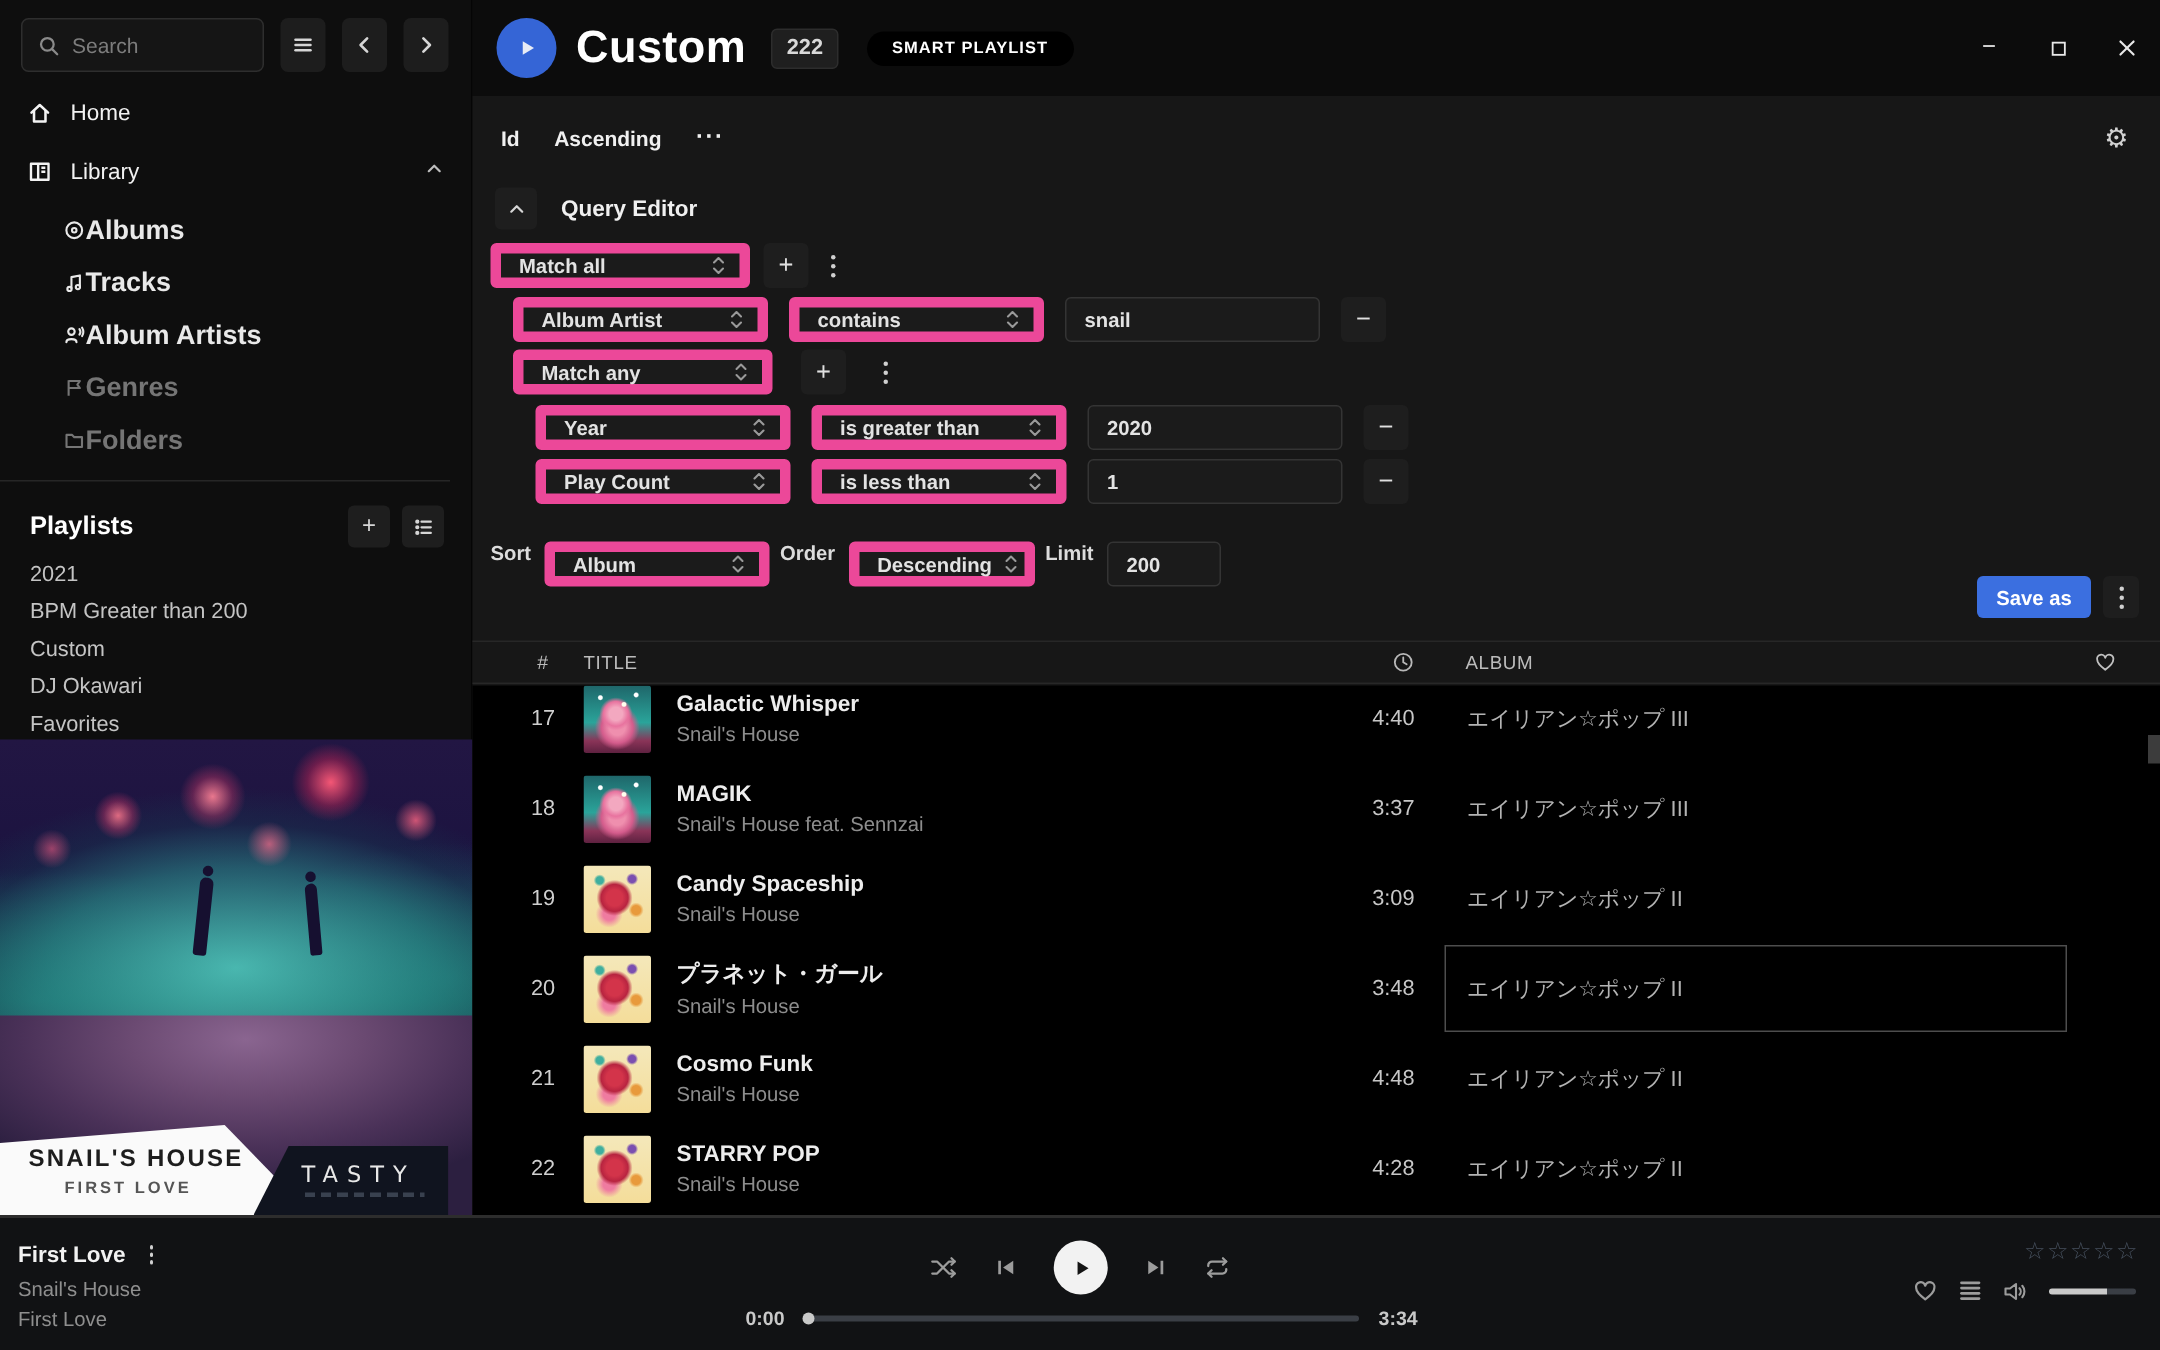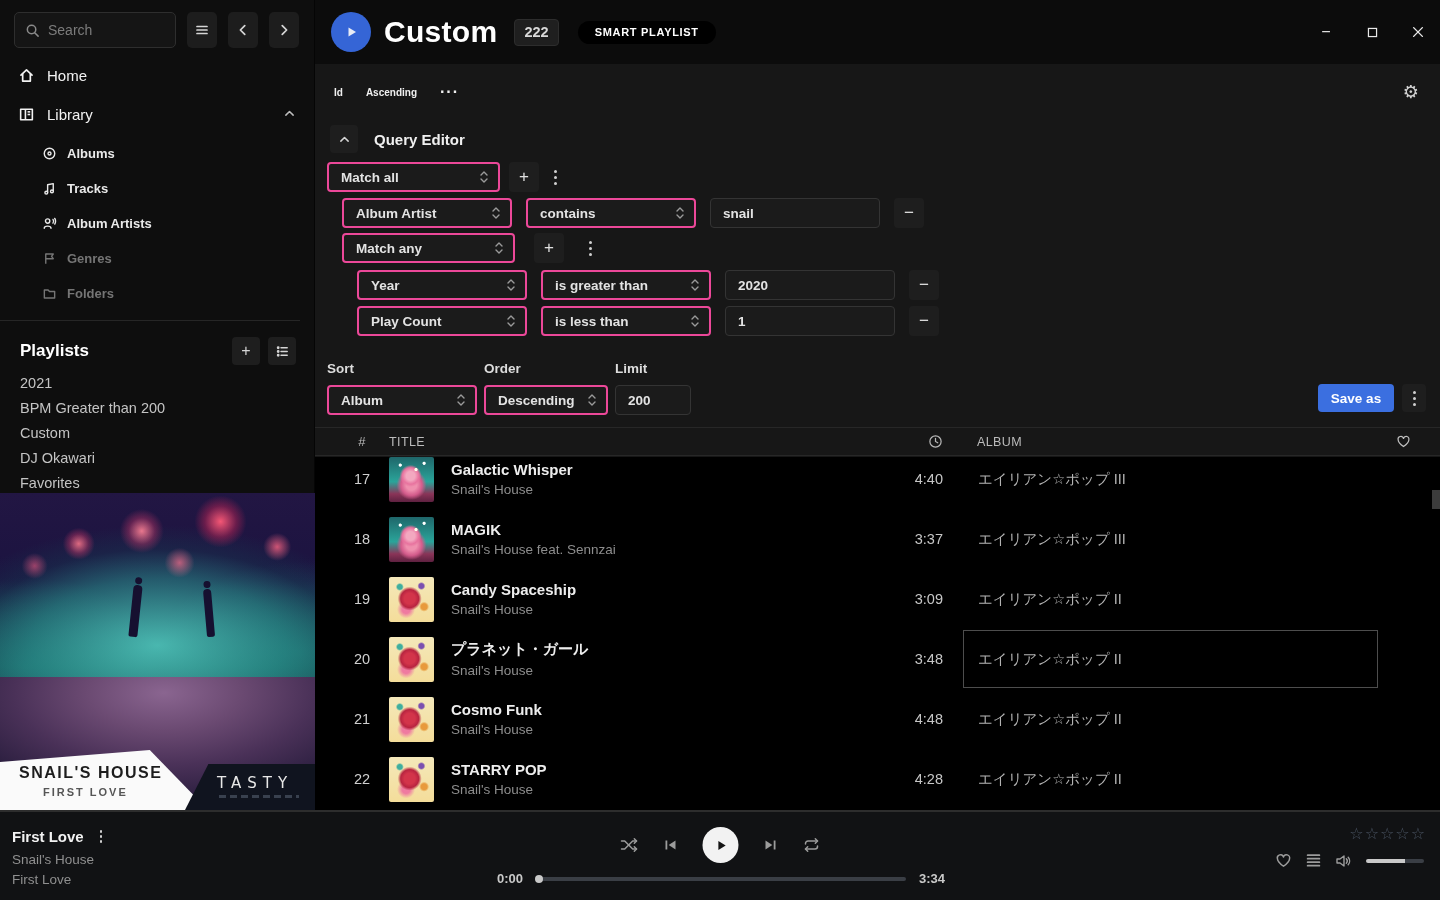--- a/index.html
+++ b/index.html
@@ -10,21 +10,21 @@
   
   .sidebar { position:absolute; left:0; top:0; width:315px; height:810px; background:#0e0e0e; border-right:1px solid #050505; }
   .search-row { position:absolute; top:12px; left:14px; display:flex; gap:11px; }
   .search-box { width:162px; height:36px; background:#151515; border:1px solid #2e2e2e; border-radius:5px; display:flex; align-items:center; gap:8px; padding:0 10px; color:#8a8a8a; }
   .search-box input { flex:1; min-width:0; background:transparent; border:none; outline:none; color:#d8d8d8; font-size:14px; }
   .search-box input::placeholder { color:#7c7c7c; }
   .sq-btn { width:30px; height:36px; background:#1d1d1d; border:none; border-radius:5px; color:#d6d6d6; display:flex; align-items:center; justify-content:center; cursor:pointer; }
   .nav { position:absolute; top:62px; left:0; right:0; }
   .nav-item { display:flex; align-items:center; gap:12px; padding:0 18px; height:26px; margin-bottom:13px; font-weight:400; font-size:15px; color:#f2f2f2; cursor:pointer; }
   .nav-item .caret { margin-left:auto; color:#bdbdbd; }
-  .lib-item { display:flex; align-items:center; gap:10px; padding-left:42px; height:26px; margin-bottom:9px; font-weight:700; font-size:13px; cursor:pointer; }
+  .lib-item { display:flex; align-items:center; padding-left:42px; height:26px; margin-bottom:9px; font-weight:700; font-size:18px; cursor:pointer; }
   .lib-item.bright { color:#e9e9e9; }
   .lib-item.dim { color:#757575; }
   .side-sep { position:absolute; top:320px; left:0; width:300px; height:1px; background:#262626; }
   .pl-head { position:absolute; top:337px; left:20px; right:18px; height:28px; display:flex; align-items:center; }
   .pl-title { font-size:17px; font-weight:800; color:#ffffff; }
   .pl-btn { width:28px; height:28px; margin-left:8px; background:#1e1e1e; border:none; border-radius:4px; color:#d6d6d6; font-size:16px; display:flex; align-items:center; justify-content:center; cursor:pointer; }
   .pl-btn:first-of-type { margin-left:auto; }
   .pl-list { position:absolute; top:371px; left:20px; right:10px; list-style:none; }
   .pl-list li { height:25px; line-height:25px; font-size:14.5px; color:#c4c4c4; cursor:pointer; white-space:nowrap; }
 
@@ -44,60 +44,60 @@
   .art .rocks { position:absolute; left:0; bottom:0; width:100%; height:42%;
     background: radial-gradient(ellipse 70% 80% at 52% 12%, #8a6590 0%, #6b4a72 35%, #4a3158 68%, #2c1f40 100%); }
   .art .fig { position:absolute; width:9px; height:52px; background:#161030; border-radius:4px 4px 2px 2px; }
   .art .fig.f1 { left:131px; top:92px; transform:rotate(6deg); }
   .art .fig.f2 { left:205px; top:96px; width:8px; height:48px; transform:rotate(-5deg); }
   .art .fig::before { content:""; position:absolute; top:-8px; left:1px; width:7px; height:7px; border-radius:50%; background:#161030; }
   .banner-white { position:absolute; left:0; bottom:0; width:208px; height:60px; background:#fafafa;
     clip-path:polygon(0 20%, 72% 0, 100% 100%, 0 100%); padding:14px 0 0 19px; }
   .banner-artist { font-size:16px; font-weight:800; letter-spacing:1.5px; color:#1d1d1d; }
   .banner-title { font-size:11px; font-weight:700; letter-spacing:2px; color:#555; margin-top:4px; margin-left:24px; }
-  .banner-tasty { position:absolute; right:0; bottom:0; width:130px; height:46px; background:#10141f;
+  .banner-tasty { position:absolute; right:16px; bottom:0; width:130px; height:46px; background:#10141f;
     clip-path:polygon(18% 0, 100% 0, 100% 100%, 0 100%); padding:10px 0 0 32px; }
   .tasty-label { font-size:15px; font-weight:400; letter-spacing:6px; color:#e8e8e8; font-family:"DejaVu Sans",sans-serif; }
   .tasty-sub { margin-top:3px; margin-left:2px; width:80px; height:3px;
     background:repeating-linear-gradient(90deg,#39414f 0 7px, transparent 7px 11px); }
 
   
   .titlebar { position:absolute; left:315px; top:0; width:1125px; height:64px; background:#0c0c0c; display:flex; align-items:center; padding-left:16px; }
   .big-play { width:40px; height:40px; border-radius:50%; border:none; background:#3565d6; color:#e8ecf5; display:flex; align-items:center; justify-content:center; cursor:pointer; flex:0 0 auto; }
   .page-title { font-size:30px; font-weight:800; letter-spacing:.3px; color:#fff; margin-left:13px; }
   .count-badge { margin-left:17px; min-width:38px; height:27px; padding:0 9px; background:#1f1f1f; border:1px solid #2d2d2d; border-radius:4px; font-size:14.5px; font-weight:700; color:#d9d9d9; display:flex; align-items:center; justify-content:center; }
   .smart-badge { margin-left:19px; height:23px; padding:0 17px; background:#000; border-radius:12px; font-size:11px; font-weight:700; letter-spacing:.7px; color:#fff; display:flex; align-items:center; }
   .win-controls { margin-left:auto; display:flex; align-items:center; gap:14px; padding-right:6px; }
   .win-btn { width:32px; height:32px; background:transparent; border:none; color:#e9e9e9; font-size:16px; display:flex; align-items:center; justify-content:center; cursor:pointer; }
 
   
   .main { position:absolute; left:315px; top:64px; width:1125px; height:746px; background:#171717; }
   .subheader { position:absolute; top:0; left:0; right:0; height:56px; display:flex; align-items:center; gap:23px; padding:0 21px 0 19px; }
-  .sub-btn { background:none; border:none; color:#f0f0f0; font-weight:700; font-size:10px; cursor:pointer; font-family:inherit; }
+  .sub-btn { background:none; border:none; color:#f0f0f0; font-weight:700; font-size:14px; cursor:pointer; font-family:inherit; }
   .sub-more { letter-spacing:1px; font-size:16px; }
   .gear-btn { margin-left:auto; background:none; border:none; color:#d2d2d2; font-size:18px; cursor:pointer; line-height:1; }
 
   .qe-head { position:absolute; top:61px; left:15px; display:flex; align-items:center; gap:16px; }
   .qe-collapse { width:28px; height:28px; background:#1e1e1e; border:none; border-radius:4px; color:#d6d6d6; display:flex; align-items:center; justify-content:center; cursor:pointer; }
   .qe-title { font-size:15px; font-weight:700; color:#f0f0f0; }
 
   .qrow { position:absolute; display:flex; align-items:center; gap:14px; }
-  .select { height:30px; background:#1b1b1b; border:2px solid #ec4899; border-radius:4px; color:#e3e3e3; font-size:13.5px; font-weight:600; display:flex; align-items:center; justify-content:space-between; padding:0 9px 0 12px; cursor:pointer; }
+  .select { height:30px; background:#1b1b1b; border:7px solid #ec4899; border-radius:4px; color:#e3e3e3; font-size:13.5px; font-weight:600; display:flex; align-items:center; justify-content:space-between; padding:0 9px 0 12px; cursor:pointer; }
   .select .ud { color:#9a9a9a; flex:0 0 auto; margin-left:8px; }
   .qinput { height:30px; background:#1b1b1b; border:1px solid #343434; border-radius:4px; color:#e3e3e3; font-size:13.5px; font-weight:600; padding:0 12px; outline:none; font-family:inherit; }
   .sq30 { width:30px; height:30px; background:#1e1e1e; border:none; border-radius:4px; color:#e0e0e0; font-size:17px; display:flex; align-items:center; justify-content:center; cursor:pointer; }
   .dots-v { display:flex; flex-direction:column; gap:3px; background:none; border:none; cursor:pointer; padding:4px 6px; }
   .dots-v i { width:3px; height:3px; border-radius:50%; background:#d0d0d0; }
 
   .g0h { top:98px; left:12px; }  .g0r0 { top:134px; left:27px; }
   .g1h { top:169px; left:27px; } .g1r0 { top:206px; left:42px; } .g1r1 { top:242px; left:42px; }
   .w173{width:173px;} .w170{width:170px;}
 
   .sort-area { position:absolute; top:297px; left:12px; display:flex; gap:7px; }
-  .fld { display:flex; flex-direction:column; gap:9px; }
+  .fld { display:flex; flex-direction:row; gap:9px; }
   .fld label { font-size:13.5px; font-weight:600; color:#dcdcdc; }
   .w150{width:150px;} .w124{width:124px;} .w76{width:76px;}
   .saveas { position:absolute; top:320px; left:1003px; width:76px; height:28px; background:#3b6fe0; border:none; border-radius:4px; color:#fff; font-size:13.5px; font-weight:700; cursor:pointer; font-family:inherit; }
   .saveas-kebab { position:absolute; top:320px; left:1087px; width:24px; height:28px; background:#1e1e1e; border:none; border-radius:4px; display:flex; align-items:center; justify-content:center; cursor:pointer; }
 
   
   .thead { position:absolute; top:363px; left:0; right:0; height:29px; display:grid; grid-template-columns:54px 1fr 90px 415px 62px; align-items:center; padding-left:20px; border-top:1px solid #272727; border-bottom:1px solid #272727; color:#bcbcbc; font-size:12.5px; letter-spacing:.4px; background:#171717; }
   .thead .c-num { text-align:center; font-size:13px; }
   .thead .c-dur { display:flex; justify-content:flex-end; padding-right:20px; color:#b8b8b8; }
   .thead .c-album { padding-left:14px; }

